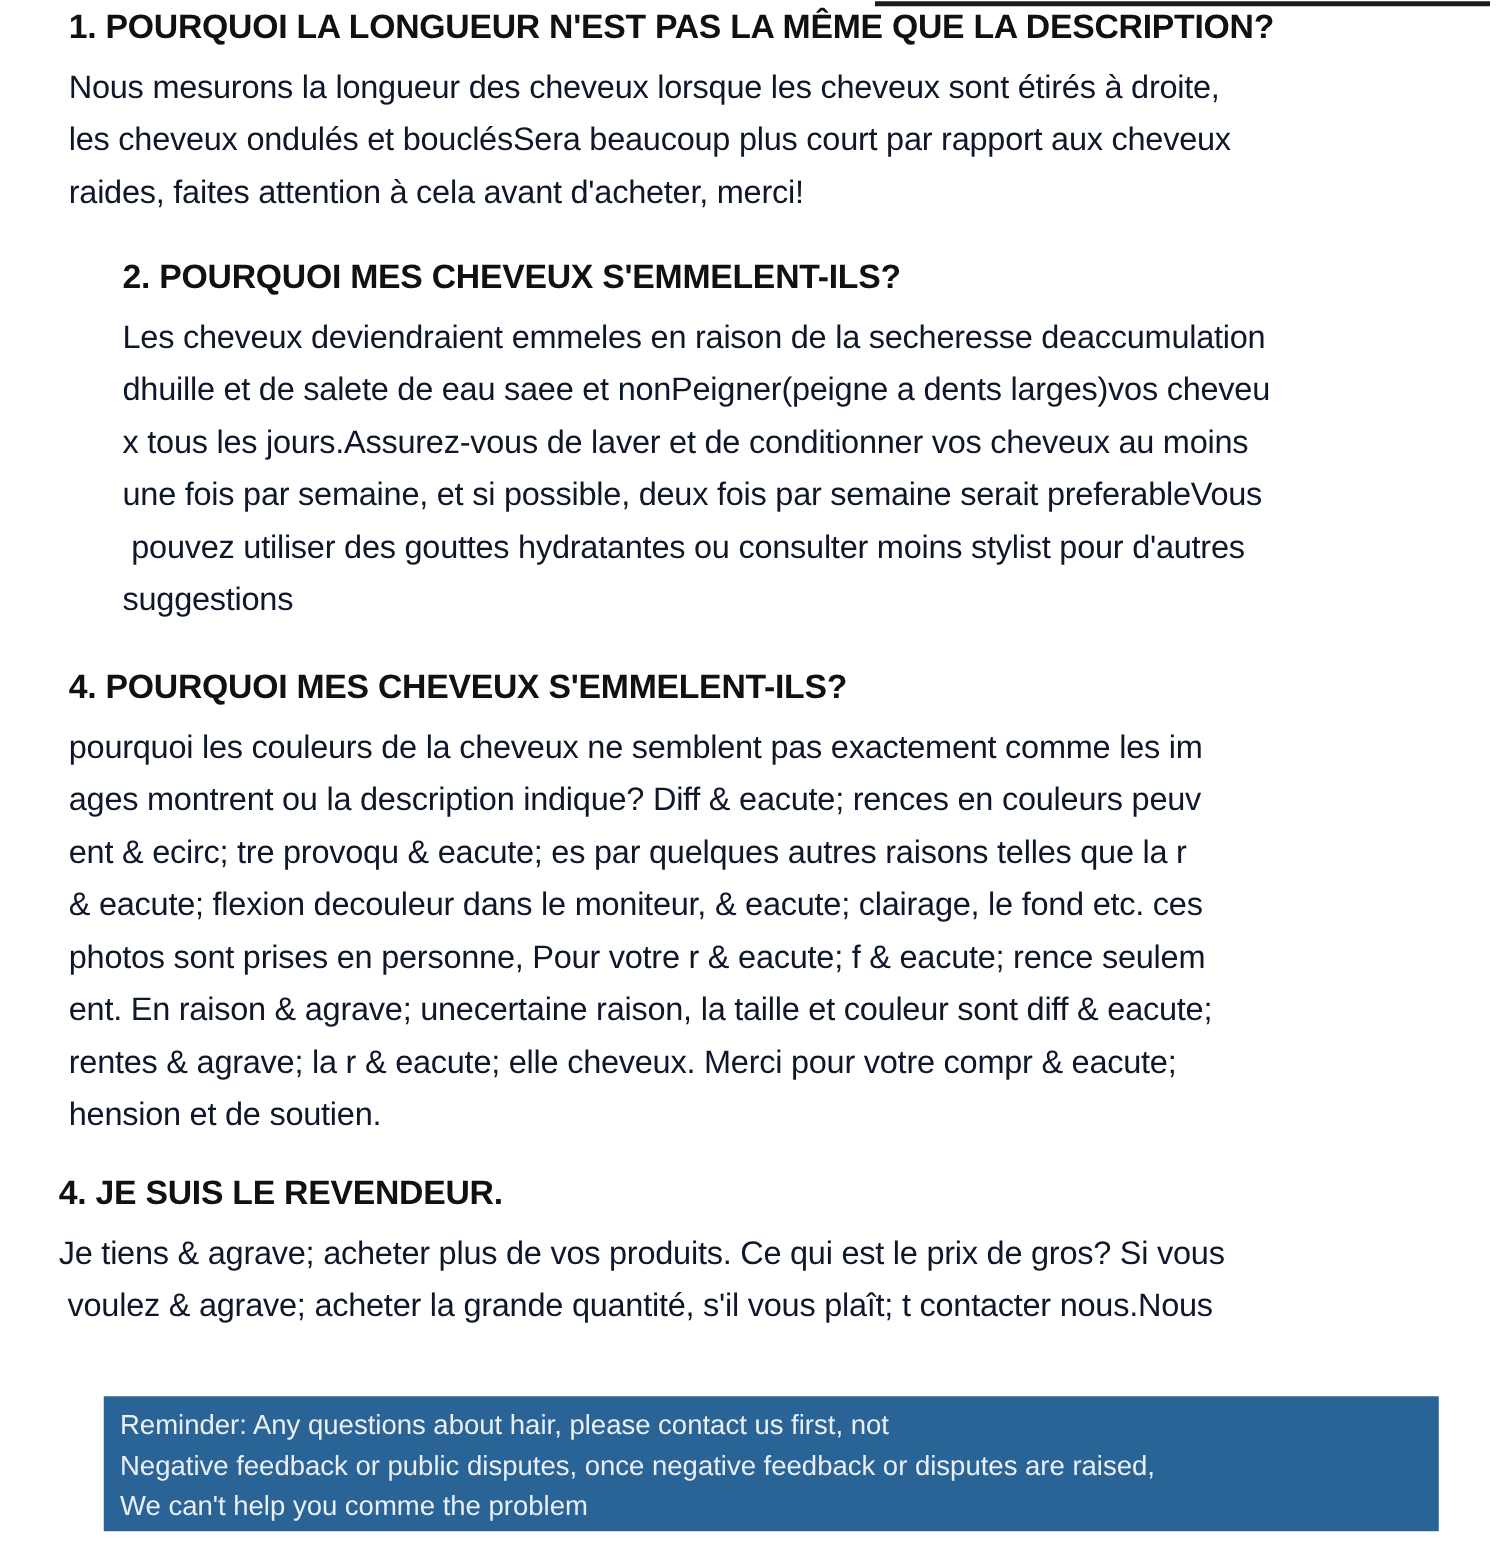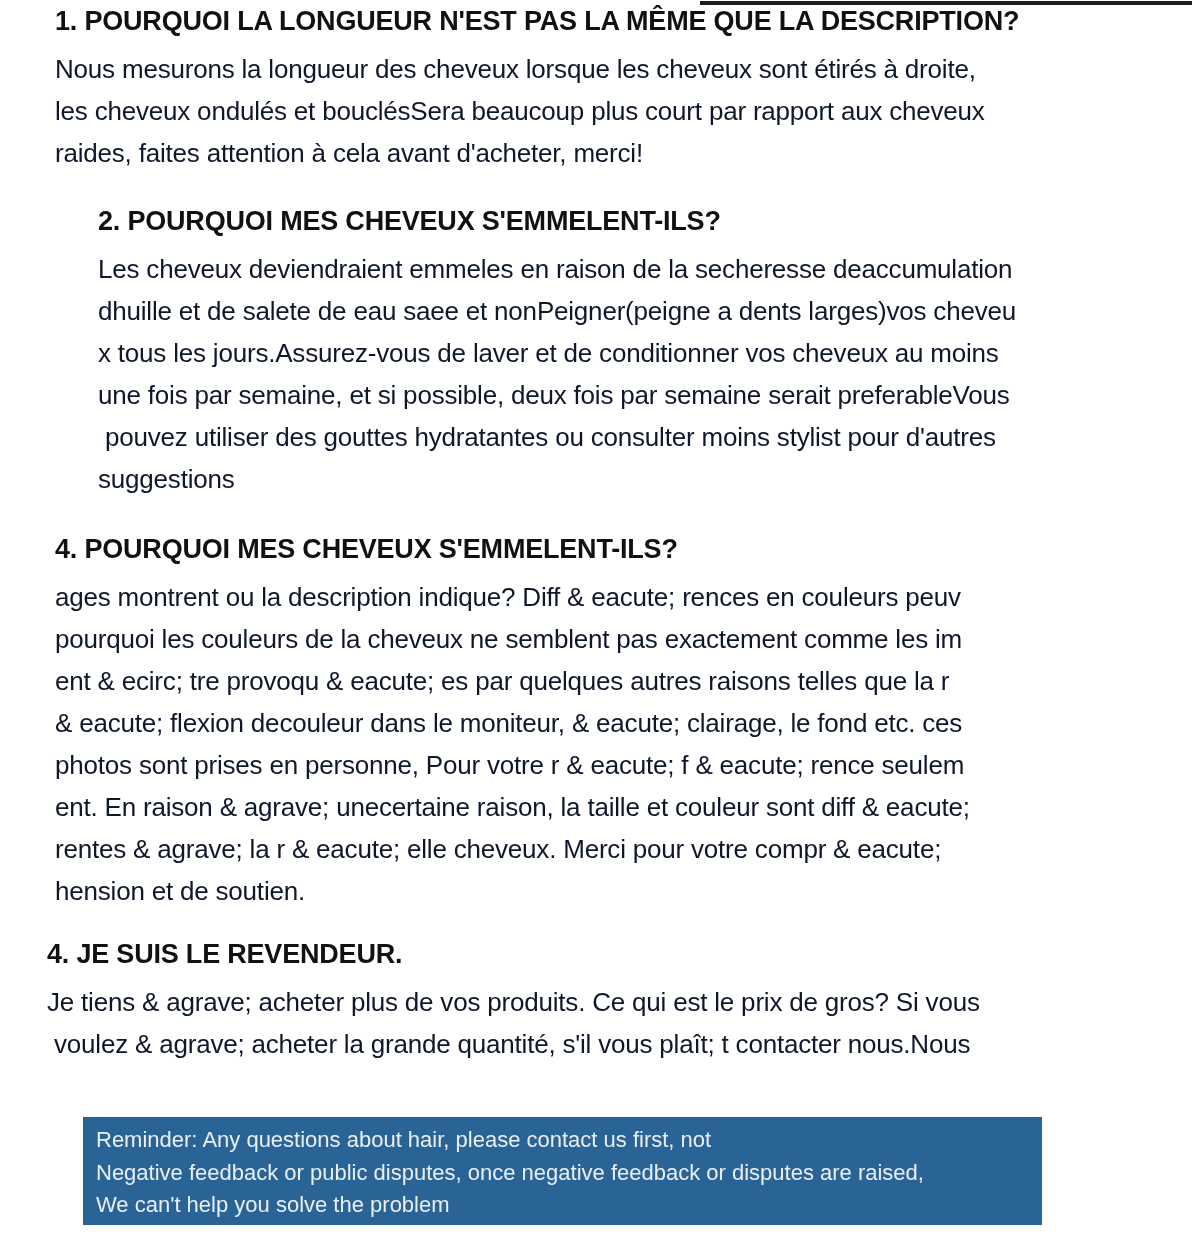--- a/index.html
+++ b/index.html
@@ -45,21 +45,21 @@
     font-weight: 400;
     line-height: 42px;
     letter-spacing: -0.2px;
     white-space: pre;
     color: #0f172a;
   }
   .reminder-box {
     position: absolute;
     left: 83px;
     top: 1117px;
-    width: 959px;
+    width: 1068px;
     height: 108px;
     background: #2a6496;
     box-sizing: border-box;
     padding: 7px 0 0 13px;
   }
   .reminder-line {
     font-size: 22px;
     font-weight: 400;
     line-height: 32.5px;
     color: #e9eff5;
@@ -83,33 +83,33 @@
   <div class="faq-line">Les cheveux deviendraient emmeles en raison de la secheresse deaccumulation</div>
   <div class="faq-line">dhuille et de salete de eau saee et nonPeigner(peigne a dents larges)vos cheveu</div>
   <div class="faq-line">x tous les jours.Assurez-vous de laver et de conditionner vos cheveux au moins</div>
   <div class="faq-line">une fois par semaine, et si possible, deux fois par semaine serait preferableVous</div>
   <div class="faq-line"> pouvez utiliser des gouttes hydratantes ou consulter moins stylist pour d'autres</div>
   <div class="faq-line">suggestions</div>
 </div>
 
 <div class="faq-section sec-3">
   <div class="faq-heading">4. POURQUOI MES CHEVEUX S'EMMELENT-ILS?</div>
+  <div class="faq-line">pourquoi les couleurs de la cheveux ne semblent pas exactement comme les im</div>
   <div class="faq-line">ages montrent ou la description indique? Diff &amp; eacute; rences en couleurs peuv</div>
-  <div class="faq-line">pourquoi les couleurs de la cheveux ne semblent pas exactement comme les im</div>
   <div class="faq-line">ent &amp; ecirc; tre provoqu &amp; eacute; es par quelques autres raisons telles que la r</div>
   <div class="faq-line">&amp; eacute; flexion decouleur dans le moniteur, &amp; eacute; clairage, le fond etc. ces</div>
   <div class="faq-line">photos sont prises en personne, Pour votre r &amp; eacute; f &amp; eacute; rence seulem</div>
   <div class="faq-line">ent. En raison &amp; agrave; unecertaine raison, la taille et couleur sont diff &amp; eacute;</div>
   <div class="faq-line">rentes &amp; agrave; la r &amp; eacute; elle cheveux. Merci pour votre compr &amp; eacute;</div>
   <div class="faq-line">hension et de soutien.</div>
 </div>
 
 <div class="faq-section sec-4">
   <div class="faq-heading">4. JE SUIS LE REVENDEUR.</div>
   <div class="faq-line">Je tiens &amp; agrave; acheter plus de vos produits. Ce qui est le prix de gros? Si vous</div>
   <div class="faq-line"> voulez &amp; agrave; acheter la grande quantité, s'il vous plaît; t contacter nous.Nous</div>
 </div>
 
 <div class="reminder-box">
   <div class="reminder-line">Reminder: Any questions about hair, please contact us first, not</div>
   <div class="reminder-line">Negative feedback or public disputes, once negative feedback or disputes are raised,</div>
-  <div class="reminder-line">We can't help you solve the problem</div>
+  <div class="reminder-line">We can't help you comme the problem</div>
 </div>
 
 </body></html>

